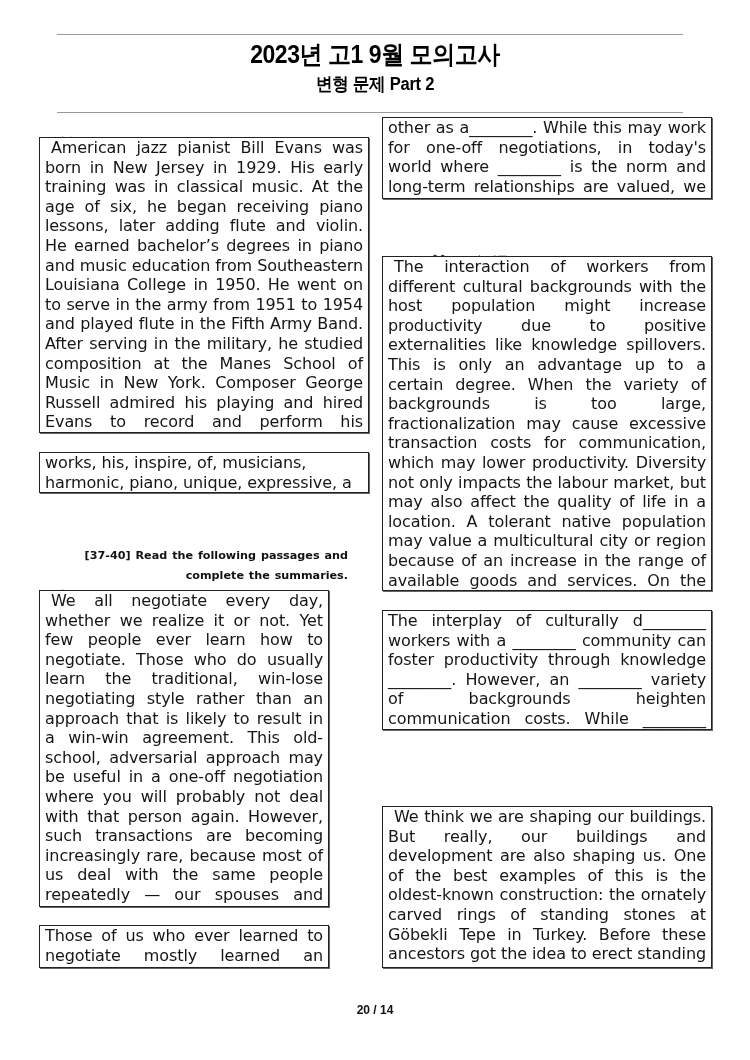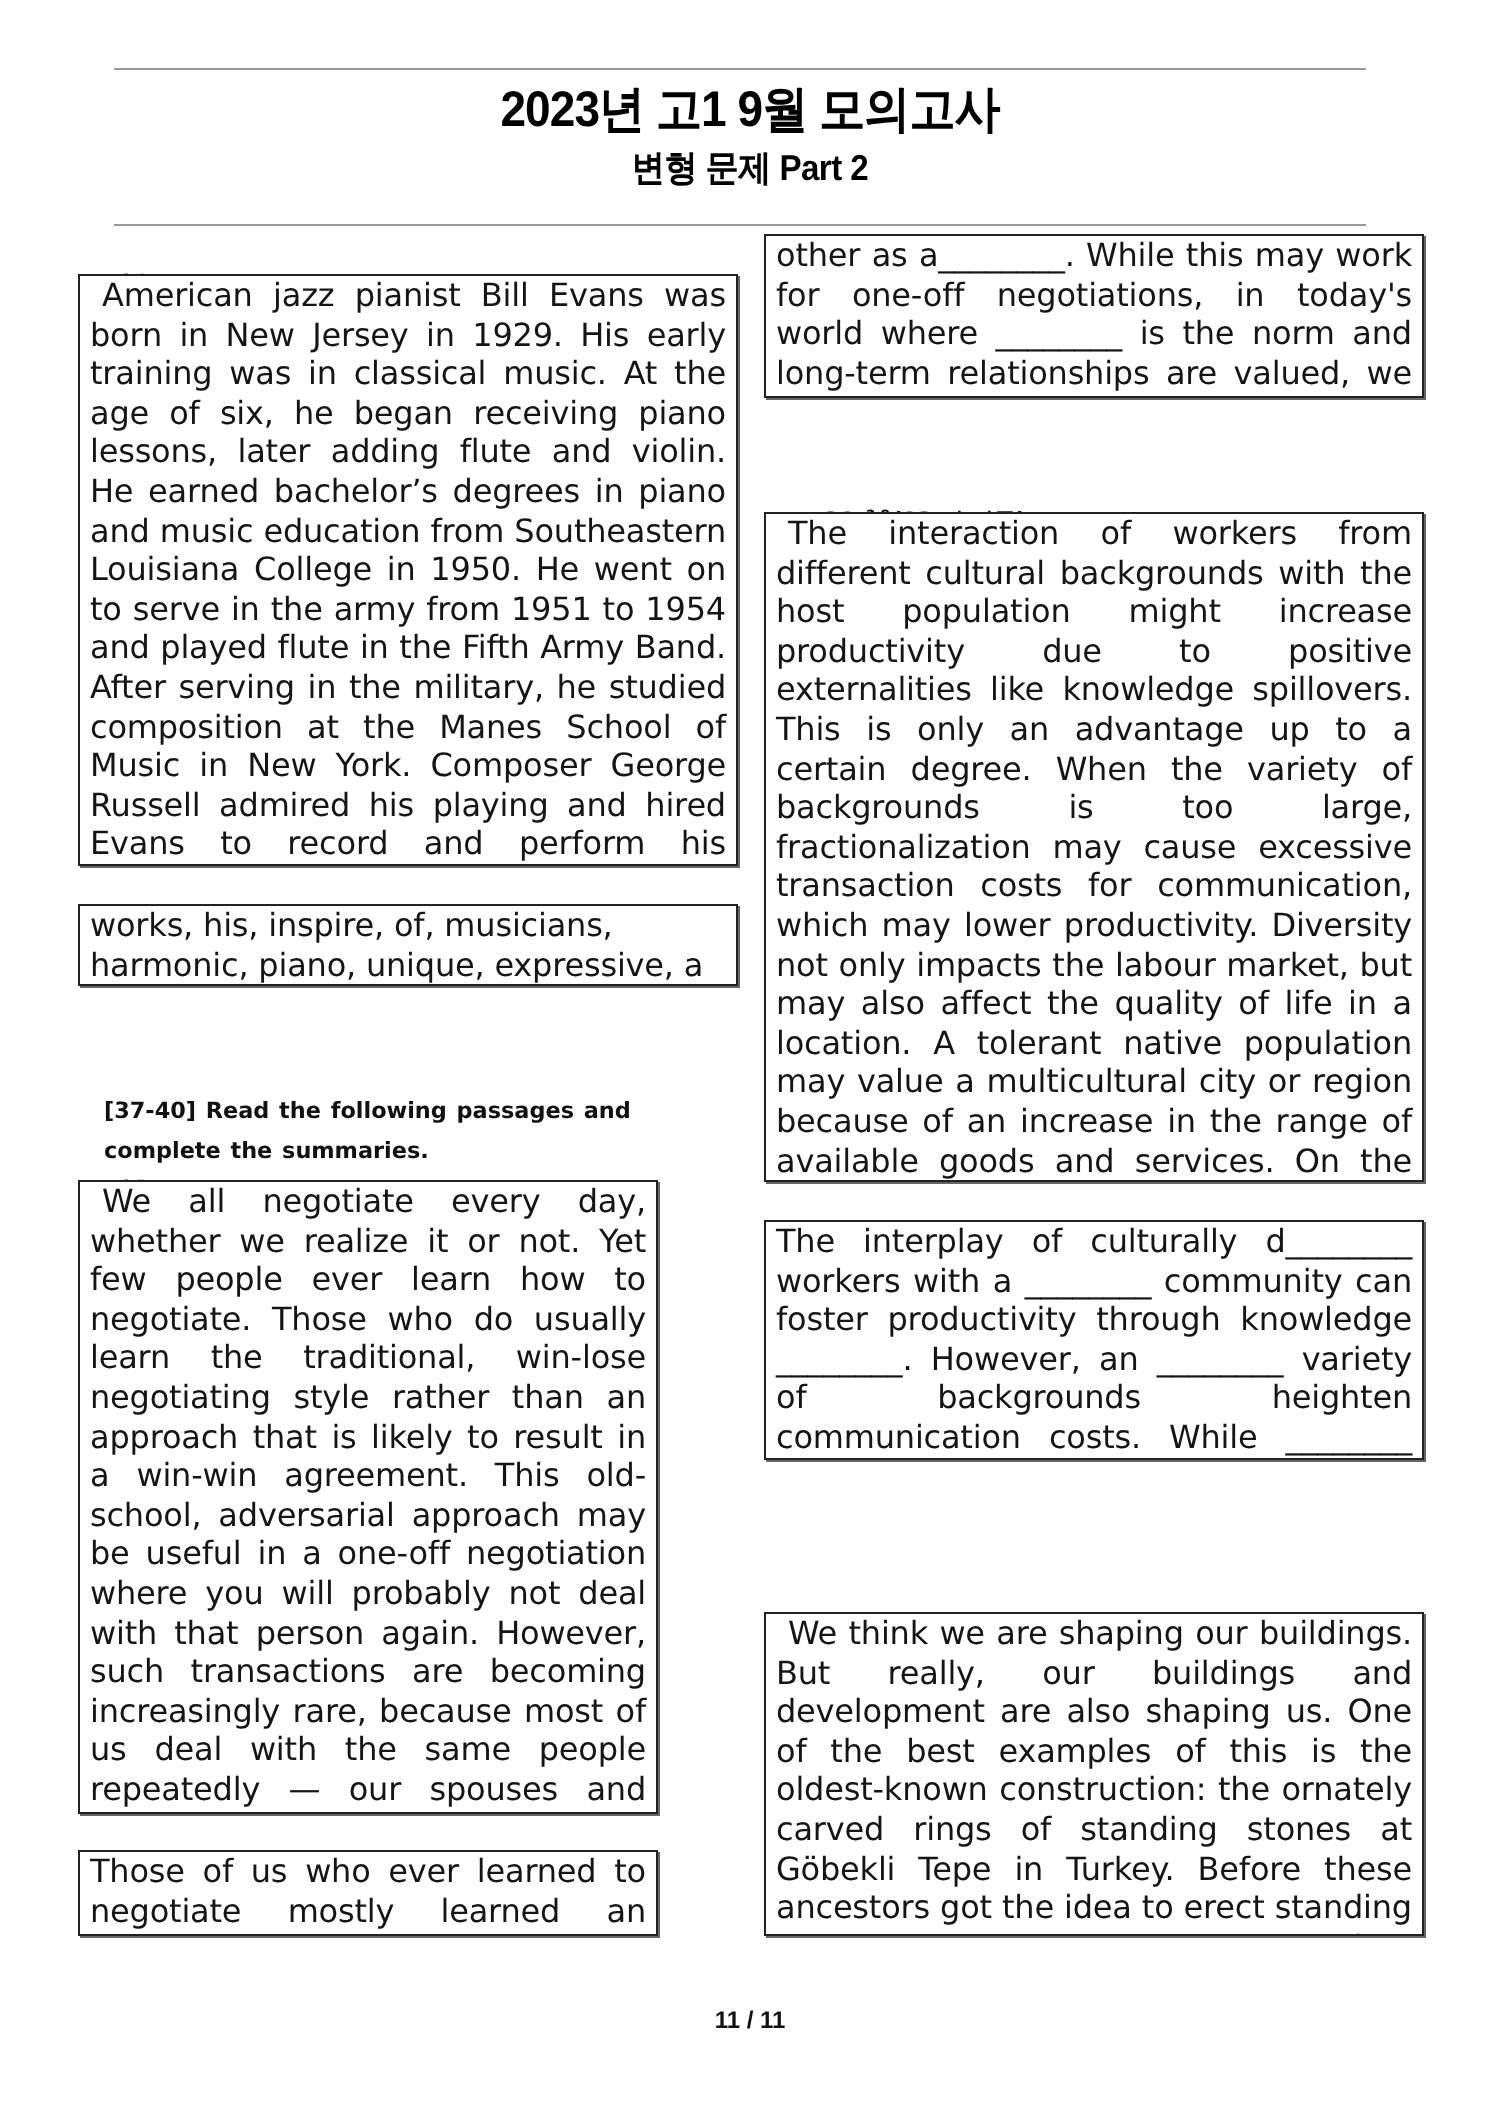--- a/index.html
+++ b/index.html
@@ -28,21 +28,21 @@
 <div class="label" style="left:40px; top:118px;">
   <span>36.</span><sup>3 6</sup>&nbsp;<span>(26 번  지문)</span>
 </div>
 <div class="box" style="left:39px; top:137px; width:330px; height:296px;">
   <div class="para"><span class="indent"></span><span>American jazz pianist Bill Evans was born in New Jersey in 1929. His early training was in classical music. At the age of six, he began receiving piano lessons, later adding flute and violin. He earned bachelor’s degrees in piano and music education from Southeastern Louisiana College in 1950. He went on to serve in the army from 1951 to 1954 and played flute in the Fifth Army Band. After serving in the military, he studied composition at the Manes School of Music in New York. Composer George Russell admired his playing and hired Evans to record and perform his compositions. Evans became famous for recordings made from the late-1950s through the 1960s. He won his first Grammy Award in 1964 for his album Conversations with Myself. </span><span class="ul">(Evans의 표현이 풍부한 피아노 작품과 그의 독특한 화성적 접근은 전 세대의 음악가들에게 영감을 주었다.)</span></div>
 </div>
 <div class="box" style="left:39px; top:452px; width:330px; height:41px;">
   <div class="para" style="text-align:left;">works, his, inspire, of, musicians, harmonic, piano, unique, expressive, a whole generation, Evans’, and, approach,</div>
 </div>
 
-<div class="label" style="left:52px; top:533px; width:320px; white-space:normal; word-spacing:1px;">
+<div class="label" style="left:28px; top:533px; width:320px; white-space:normal; word-spacing:1px;text-align:right;">
   <span>[37-40] Read the following passages and complete the summaries.</span>
 </div>
 
 <div class="label" style="left:40px; top:571px;">
   <span>37.</span><sup>3 5</sup><span>(22 번  지문)</span>
 </div>
 <div class="box" style="left:39px; top:590px; width:290px; height:317px;">
   <div class="para"><span class="indent"></span><span>We all negotiate every day, whether we realize it or not. Yet few people ever learn how to negotiate. Those who do usually learn the traditional, win-lose negotiating style rather than an approach that is likely to result in a win-win agreement. This old-school, adversarial approach may be useful in a one-off negotiation where you will probably not deal with that person again. However, such transactions are becoming increasingly rare, because most of us deal with the same people repeatedly — our spouses and children, our friends and colleagues, our customers and clients. In view of this, it’s essential to achieve successful results for ourselves and maintain a healthy relationship with our negotiating partners at the same time. In today’s interdependent world of business partnerships and long-term relationships, a win-win outcome is fast becoming the only acceptable result.</span></div>
 </div>
 <div class="box" style="left:39px; top:925px; width:290px; height:43px;">
@@ -63,13 +63,13 @@
   <div class="para">The interplay of culturally d________ workers with a ________ community can foster productivity through knowledge ________. However, an ________ variety of backgrounds heighten communication costs. While ________ native populations may appreciate a broader range of goods and services, some may feel threatened if they perceive diversity as ________ their national identity.</div>
 </div>
 
 <div class="label" style="left:388px; top:788px;">
   <span>39.</span><sup>3 9</sup><span>(24 번  지문)</span>
 </div>
 <div class="box" style="left:382px; top:806px; width:330px; height:162px;">
   <div class="para" style="text-align-last:justify;"><span class="indent"></span><span>We think we are shaping our buildings. But really, our buildings and development are also shaping us. One of the best examples of this is the oldest-known construction: the ornately carved rings of standing stones at Göbekli Tepe in Turkey. Before these ancestors got the idea to erect standing stones some 12,000 years ago, they were hunter-gatherers. It appears that the erection of the multiple rings of megalithic stones took so long, and so many successive</span></div>
 </div>
 
-<div class="footer">11 / 11</div>
+<div class="footer">20 / 14</div>
 
 </body></html>

